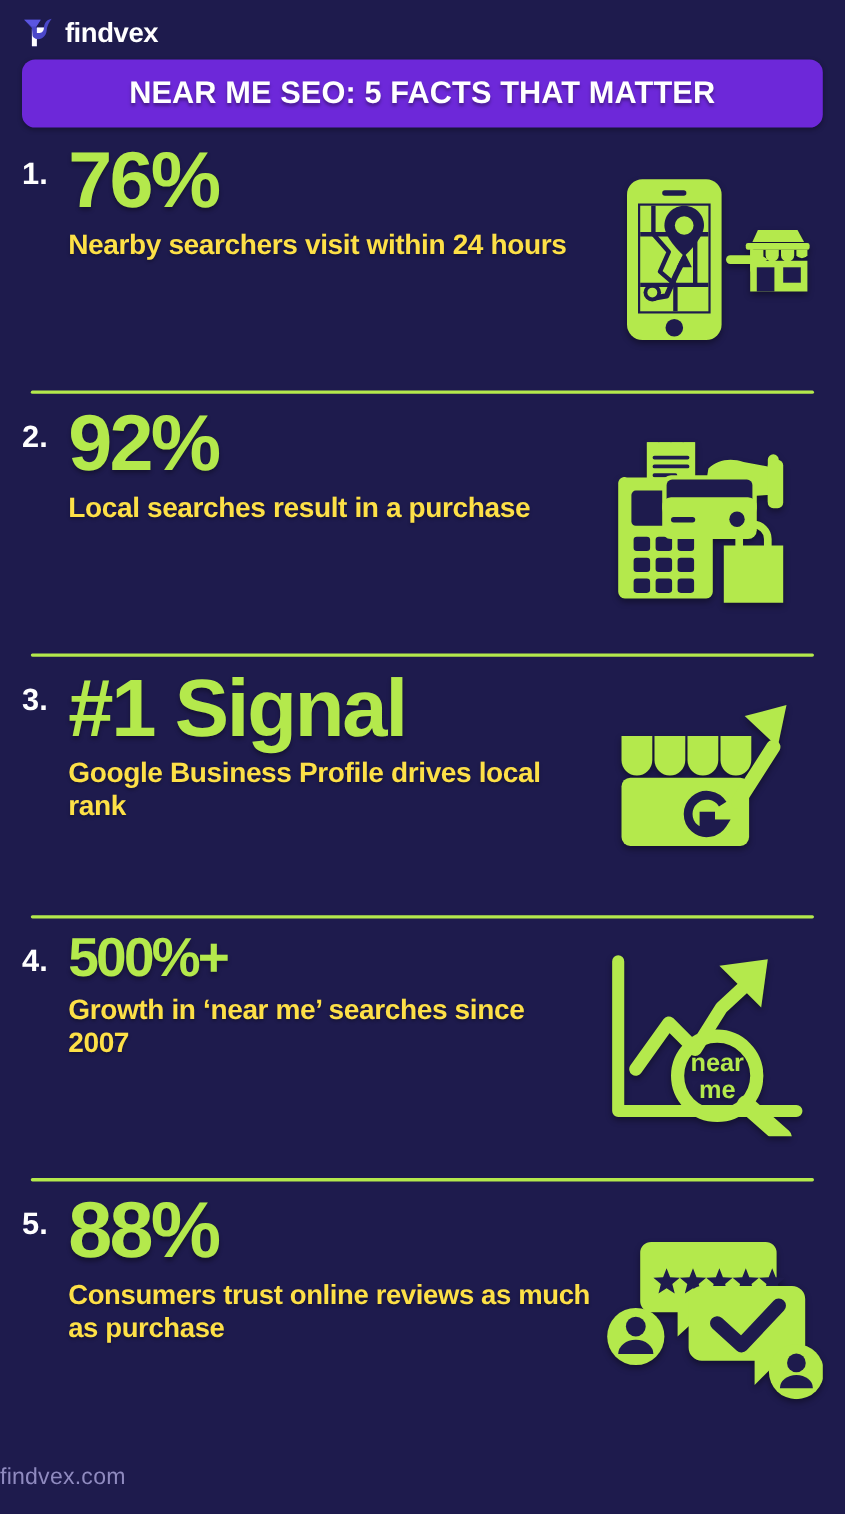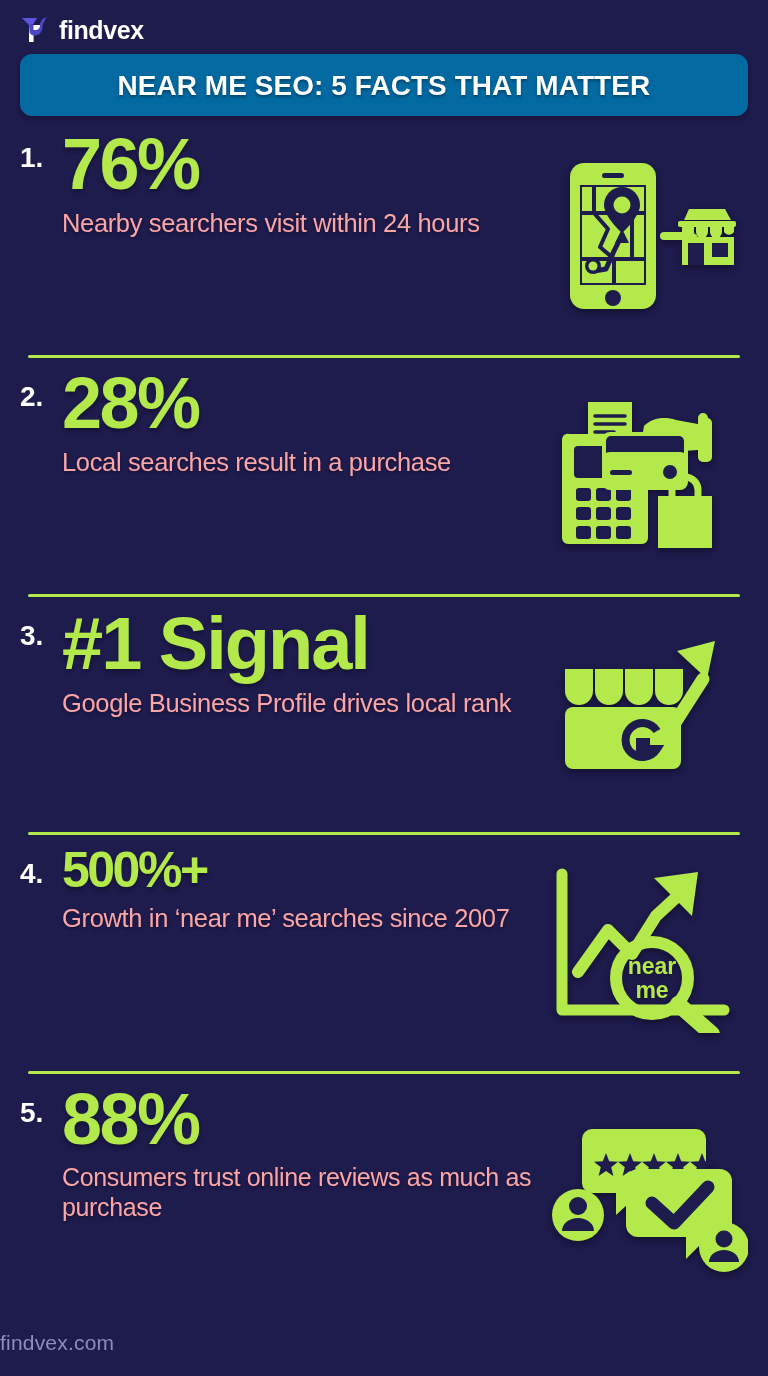--- a/index.html
+++ b/index.html
@@ -14,21 +14,21 @@
   .page { width:768px; height:1376px; position:relative; display:flex; flex-direction:column; }
 
   
   .brandbar { display:flex; align-items:center; gap:9px; padding:12px 0 0 20px; height:48px; }
   .brand-mark { width:30px; height:30px; flex:0 0 30px; display:block; }
   .brand-name { font-size:25px; font-weight:700; letter-spacing:-0.4px; color:#ffffff; line-height:1; }
 
   
   .title-wrap { padding:6px 20px 0 20px; }
   .title-bar {
-    background:#0369a1;
+    background:#6d28d9;
     border-radius:12px;
     height:62px;
     display:flex; align-items:center; justify-content:center;
     box-shadow:0 2px 5px rgba(0,0,0,.30);
   }
   .title-text {
     font-size:28.5px; font-weight:700; letter-spacing:0.1px;
     color:#ffffff; text-align:center;
     text-shadow:0 2px 3px rgba(0,0,0,.35);
     transform:scaleX(.98);
@@ -52,21 +52,21 @@
     padding-top:14px; text-align:left;
   }
   .fact-body { flex:1 1 auto; min-width:0; padding-right:6px; }
   .fact-stat {
     color:#B4E94C; font-weight:700; line-height:.96;
     font-size:72px; letter-spacing:-2.5px;
     text-shadow:0 3px 4px rgba(0,0,0,.32);
     white-space:nowrap;
   }
   .fact-desc {
-    margin-top:9px; color:#fca5a5; font-weight:400;
+    margin-top:9px; color:#fde047; font-weight:700;
     font-size:25.5px; line-height:1.18; letter-spacing:-0.35px;
     text-shadow:0 2px 3px rgba(0,0,0,.30);
   }
   .fact-icon {
     flex:0 0 auto; width:210px; height:170px;
     display:flex; align-items:flex-start; justify-content:center;
     align-self:center;
   }
   .fact-icon svg { display:block; filter:drop-shadow(0 3px 3px rgba(0,0,0,.38)); }
 
@@ -158,21 +158,21 @@
             <rect x="12" y="40" width="16" height="22" class="bg-fill"></rect>
             <rect x="36" y="40" width="16" height="14" class="bg-fill"></rect>
           </g>
         </svg>
       </div>
     </div>
 
     <div class="fact fact-2">
       <div class="fact-num">2.</div>
       <div class="fact-body">
-        <div class="fact-stat">28%</div>
+        <div class="fact-stat">92%</div>
         <div class="fact-desc">Local searches result in a purchase</div>
       </div>
       <div class="fact-icon">
         <svg viewBox="0 0 190 165" width="190" height="165" aria-hidden="true">
 
           <path d="M40 12 h44 v50 h-44 z" class="g-fill"></path>
           <path d="M40 12 l5.5 6 l5.5 -6 l5.5 6 l5.5 -6 l5.5 6 l5.5 -6 l5.5 6 l5.5 -6" class="g-fill"></path>
           <path d="M47 26 H77 M47 34 H77 M47 42 H66" class="bg-stroke" stroke-width="3.5" stroke-linecap="round"></path>
 
           <path d="M22 44 h70 a8 8 0 0 1 8 8 v96 a6 6 0 0 1 -6 6 h-74 a6 6 0 0 1 -6 -6 v-98 a6 6 0 0 1 8 -6 z" class="g-fill"></path>

